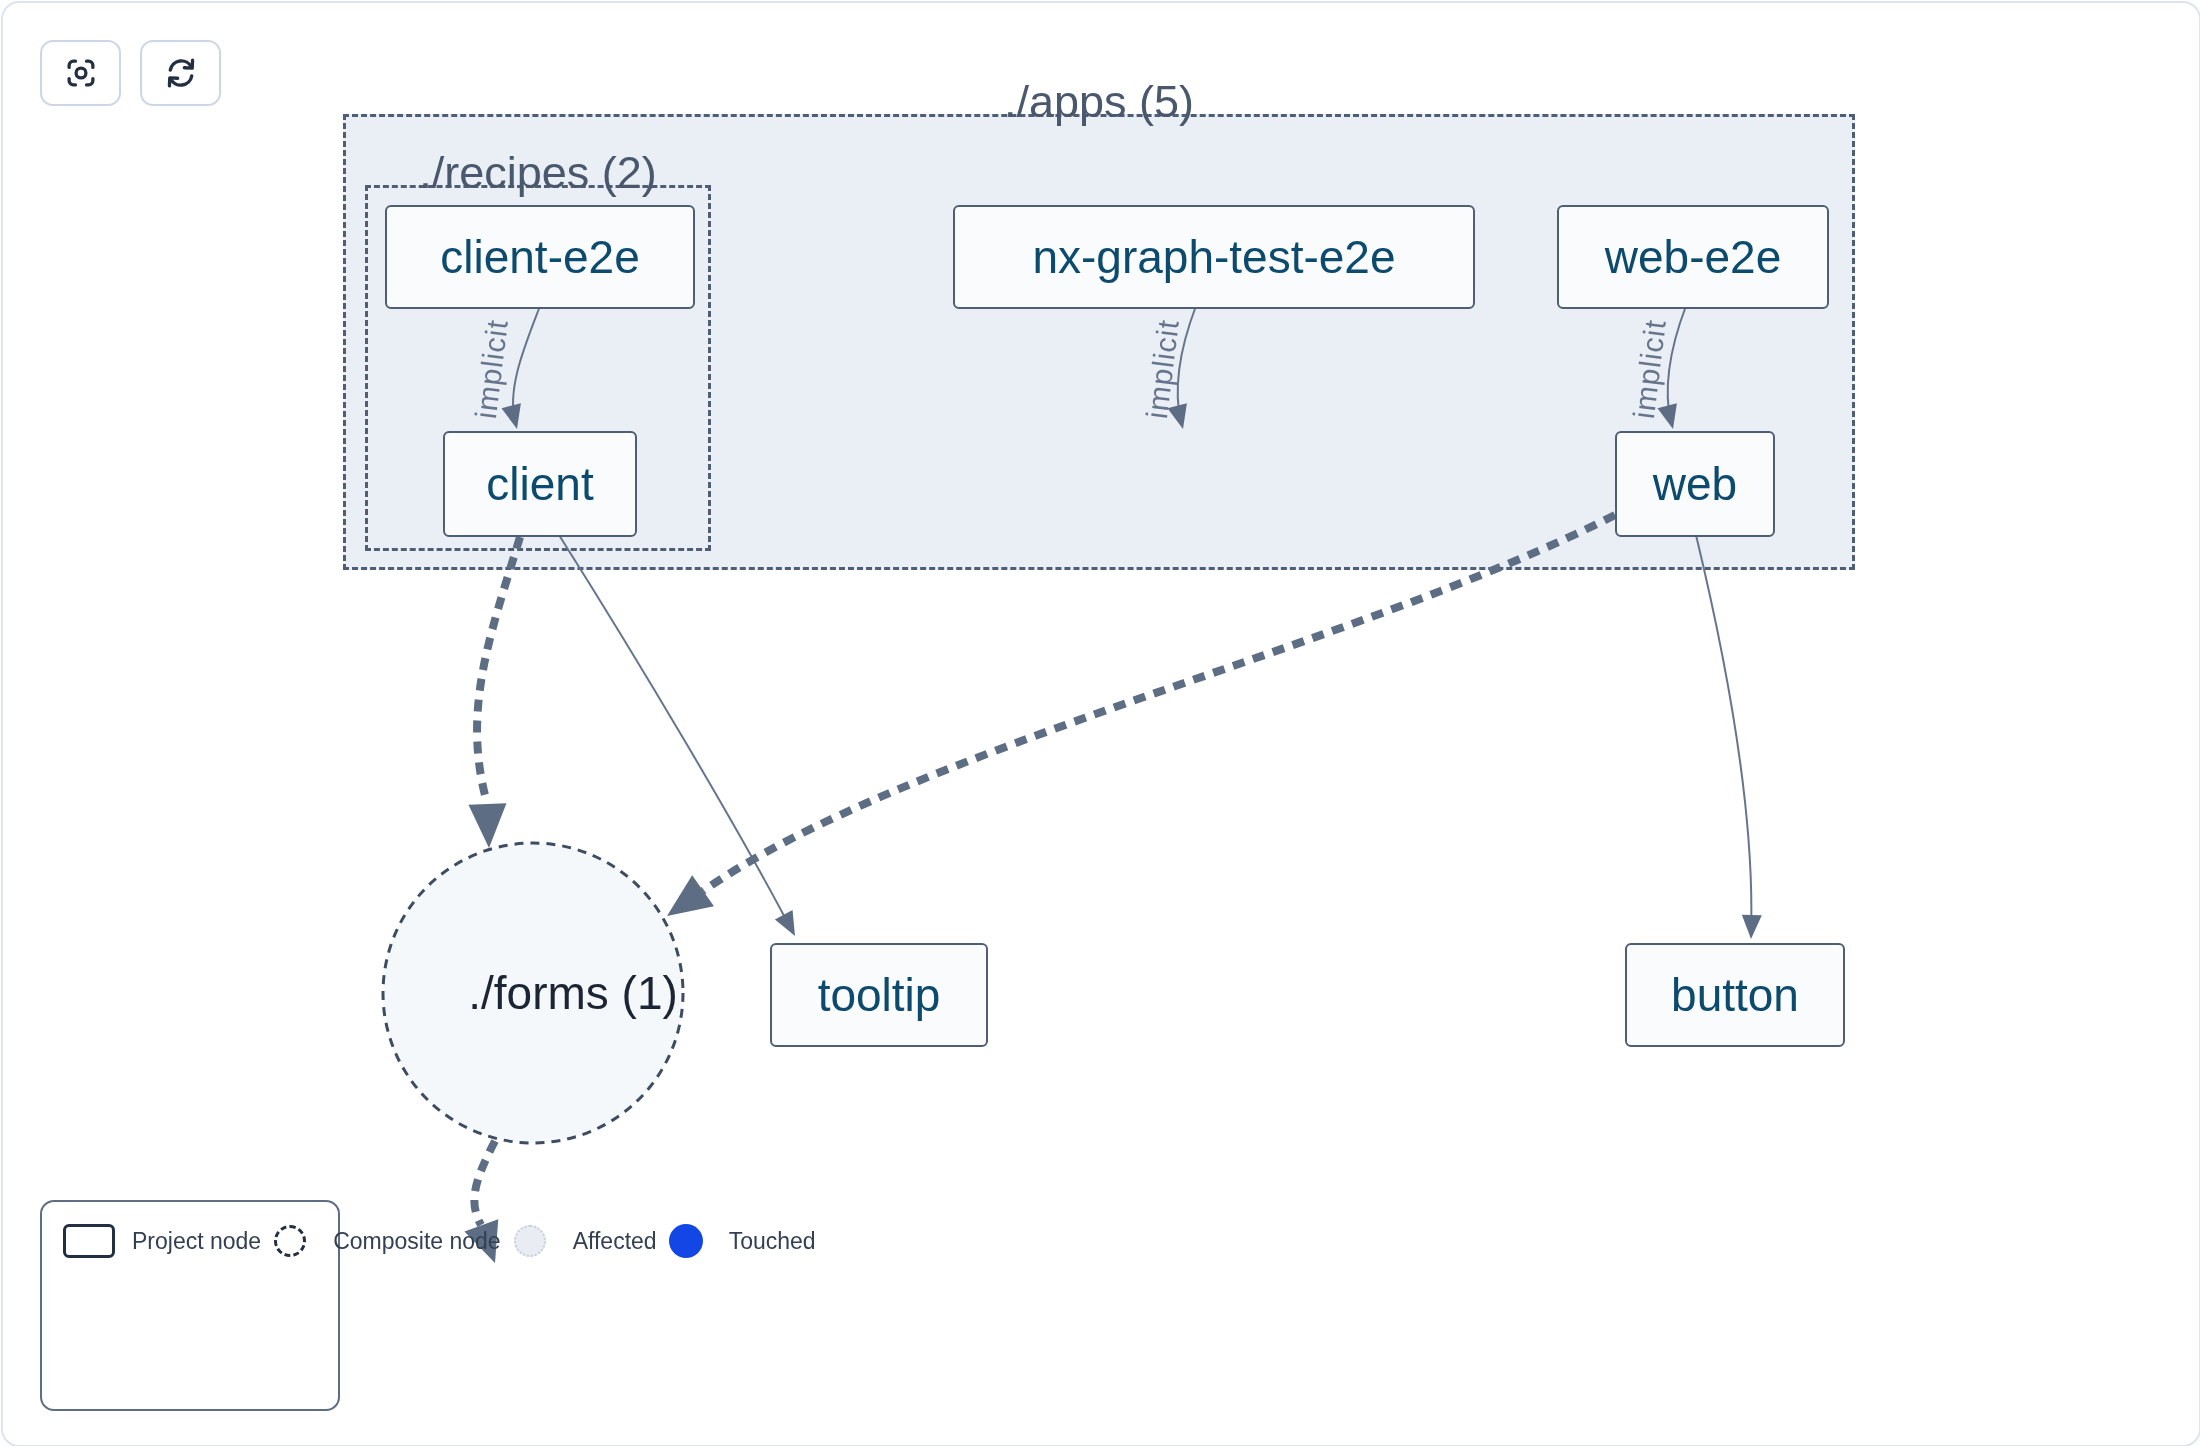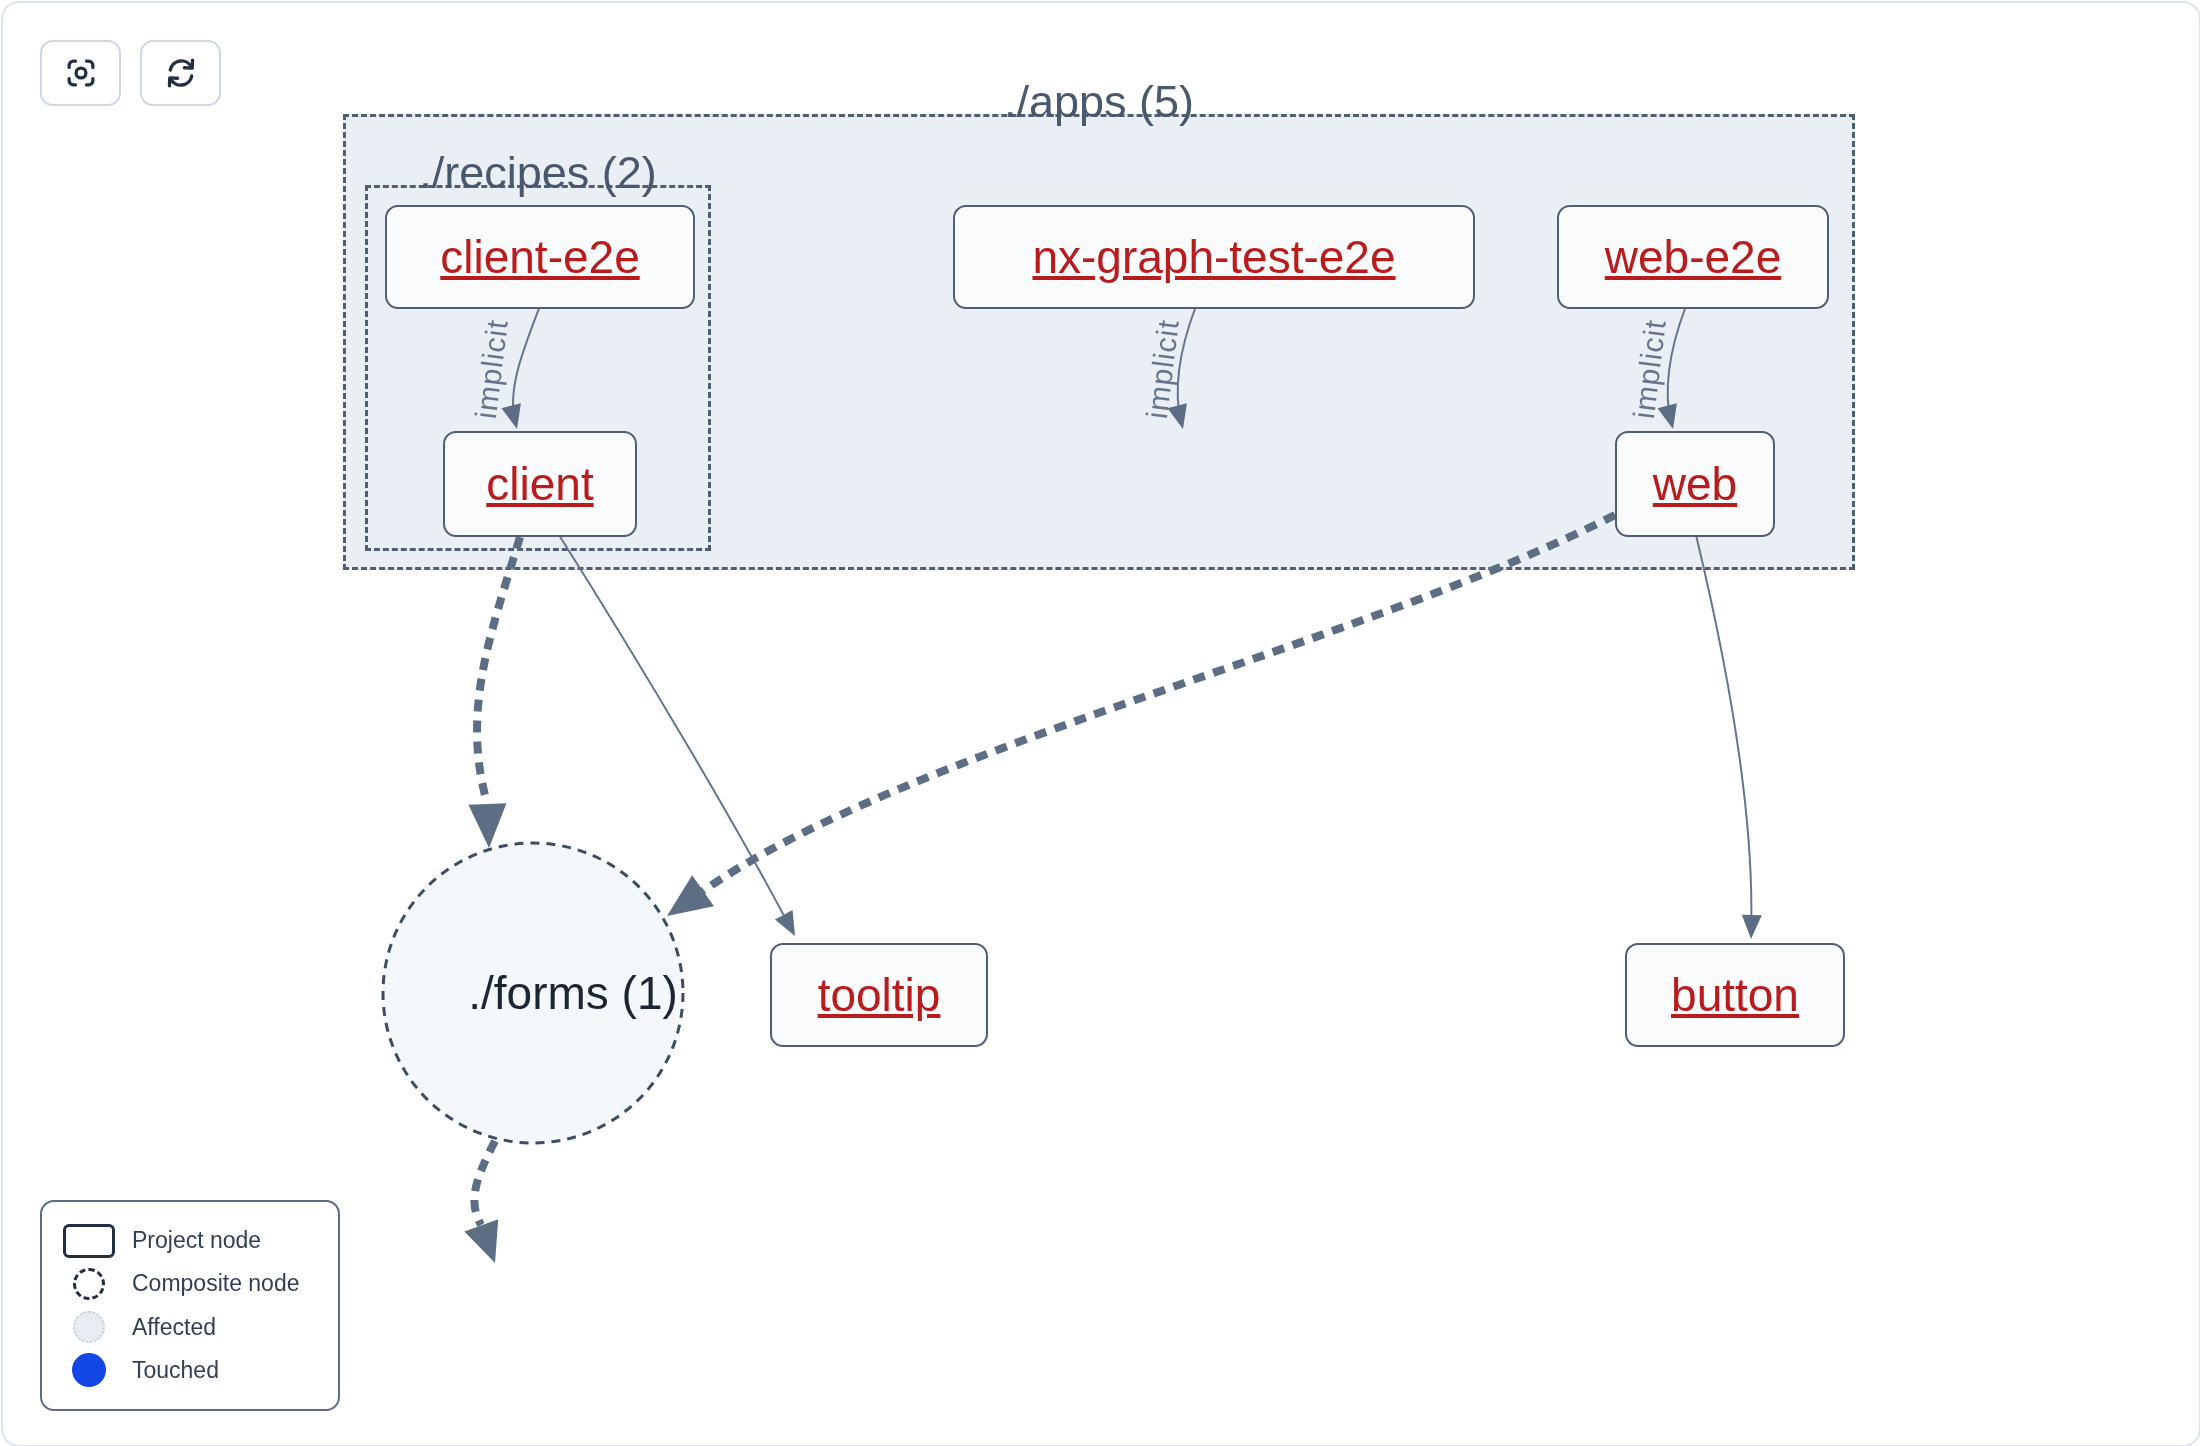--- a/index.html
+++ b/index.html
@@ -12,40 +12,40 @@
             display:flex;align-items:center;justify-content:center;cursor:pointer;padding:0;}
   .tool-btn svg{stroke:#243042;fill:none;stroke-width:2.1;stroke-linecap:round;stroke-linejoin:round;}
 
   
   .group{position:absolute;background:#eaeef5;border:3px dashed #4e5e75;z-index:1;}
   .group.inner{background:transparent;z-index:1;}
   .group-label{position:absolute;left:0;right:0;bottom:100%;margin-bottom:-12px;text-align:center;
                font-size:45px;color:#4a586d;white-space:nowrap;line-height:1.2;}
 
   
-  .node{position:absolute;background:#fafbfd;border:2px solid #4e5e75;border-radius:13px;
-        display:flex;align-items:center;justify-content:center;font-size:46px;color:#b91c1c;
-        z-index:3;white-space:nowrap;cursor:pointer;text-decoration:underline;}
+  .node{position:absolute;background:#fafbfd;border:2px solid #4e5e75;border-radius:6px;
+        display:flex;align-items:center;justify-content:center;font-size:46px;color:#0c4a6e;
+        z-index:3;white-space:nowrap;cursor:pointer;}
 
   
   svg.edges{position:absolute;left:0;top:0;z-index:2;}
   .edge-thin{stroke:#66758c;stroke-width:2;fill:none;}
   .edge-thick{stroke:#5d6d84;stroke-width:8;fill:none;stroke-dasharray:12 9;}
   .arrow{fill:#5d6d84;stroke:none;}
   .composite-circle{fill:#f5f8fb;stroke:#3d4c61;stroke-width:3;stroke-dasharray:9 7;}
 
   .edge-label{position:absolute;transform:translate(-50%,-50%) rotate(-83deg);font-size:30px;
               color:#66758c;letter-spacing:1px;z-index:3;white-space:nowrap;}
   .circle-label{position:absolute;transform:translate(-50%,-50%);font-size:46px;color:#1c2534;
                 z-index:3;white-space:nowrap;cursor:pointer;}
 
   
   .legend{position:absolute;left:37px;top:1197px;width:300px;height:211px;background:#ffffff;
           border:2px solid #5d6d84;border-radius:14px;z-index:5;box-sizing:border-box;
-          padding:17px 18px;display:flex;flex-direction:column;justify-content:space-between;}
+          padding:17px 18px;display:flex;flex-direction:row;justify-content:space-between;}
   .legend-row{display:flex;align-items:center;height:44px;}
   .legend-swatch-wrap{width:58px;display:flex;align-items:center;justify-content:center;}
   .legend-label{font-size:23px;color:#333f52;margin-left:14px;white-space:nowrap;}
   .sw-project{width:46px;height:28px;border:3px solid #222e41;border-radius:6px;background:#fff;}
   .sw-composite{width:32px;height:32px;border:3px dashed #222e41;border-radius:50%;background:#fff;box-sizing:border-box;}
   .sw-affected{width:32px;height:32px;border:2px dotted #c8cfdb;border-radius:50%;background:#e9edf3;box-sizing:border-box;}
   .sw-touched{width:34px;height:34px;border-radius:50%;background:#1347e5;}
 </style>
 </head>
 <body>

